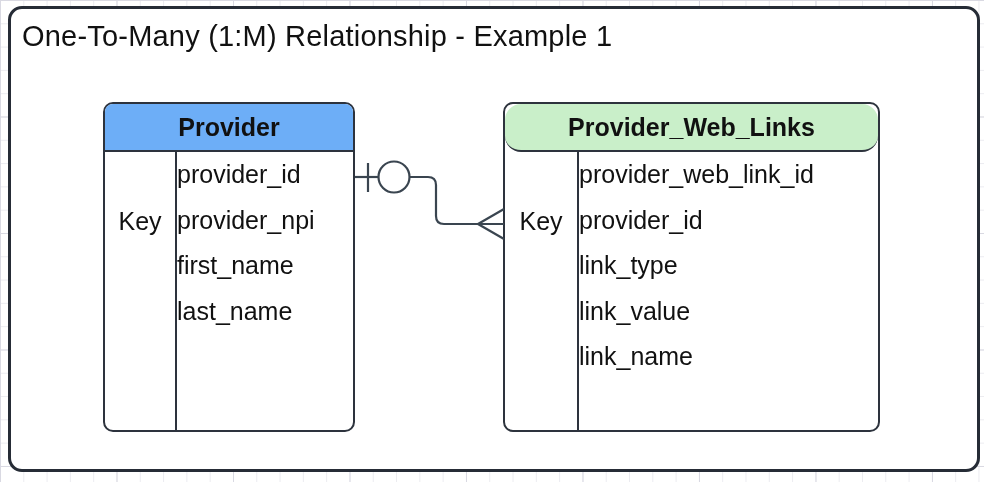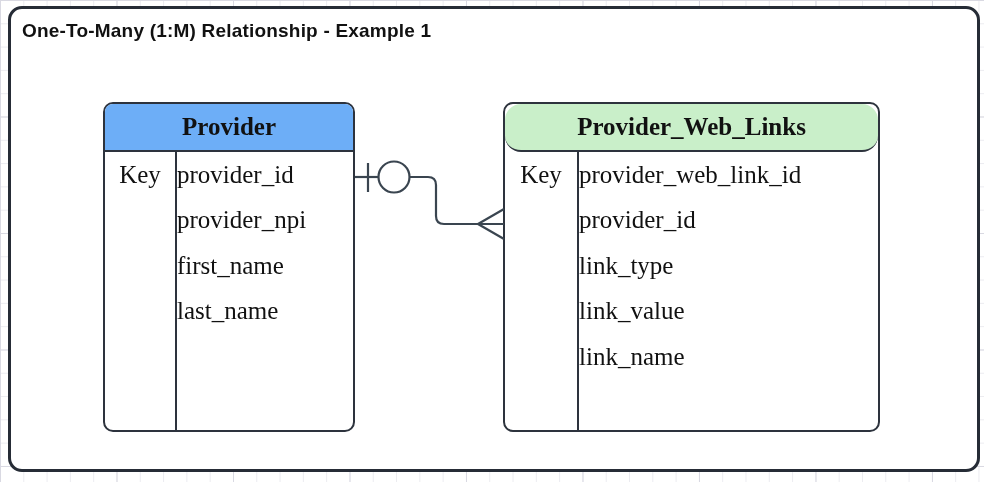--- a/index.html
+++ b/index.html
@@ -31,36 +31,35 @@
     position: absolute;
     left: 8px; top: 6px;
     width: 972px; height: 466px;
     background: #ffffff;
     border: 3px solid var(--frame-border);
     border-radius: 14px;
   }
   .title {
     position: absolute;
     left: 22px; top: 20px;
-    font-size: 19px;
-    font-weight: bold;
+    font-size: 29px;
+    font-weight: normal;
     letter-spacing: 0.2px;
     white-space: nowrap;
   }
   .er-table {
     position: absolute;
     top: 102px;
     height: 330px;
     background: #ffffff;
     border: 2.5px solid var(--table-border);
     border-radius: 10px;
     display: flex;
     flex-direction: column;
     overflow: hidden;
-    font-family: Liberation Serif, serif;
   }
   .er-table.provider { left: 103px; width: 252px; }
   .er-table.weblinks { left: 503px; width: 377px; }
   .tbl-header {
     flex: 0 0 48px;
     display: flex;
     align-items: center;
     justify-content: center;
     font-size: 25px;
     font-weight: bold;
@@ -73,20 +72,21 @@
     flex: 0 0 72px;
     border-right: 2px solid var(--table-border);
   }
   .weblinks .key-col { flex-basis: 74px; }
   .key-label {
     height: 45.5px;
     display: flex;
     align-items: center;
     justify-content: center;
     font-size: 25px;
+    margin-top: 47px;
   }
   .fields-col { flex: 1; }
   .field-row {
     height: 45.5px;
     display: flex;
     align-items: center;
     font-size: 25px;
     white-space: nowrap;
   }
   .connector-svg {

